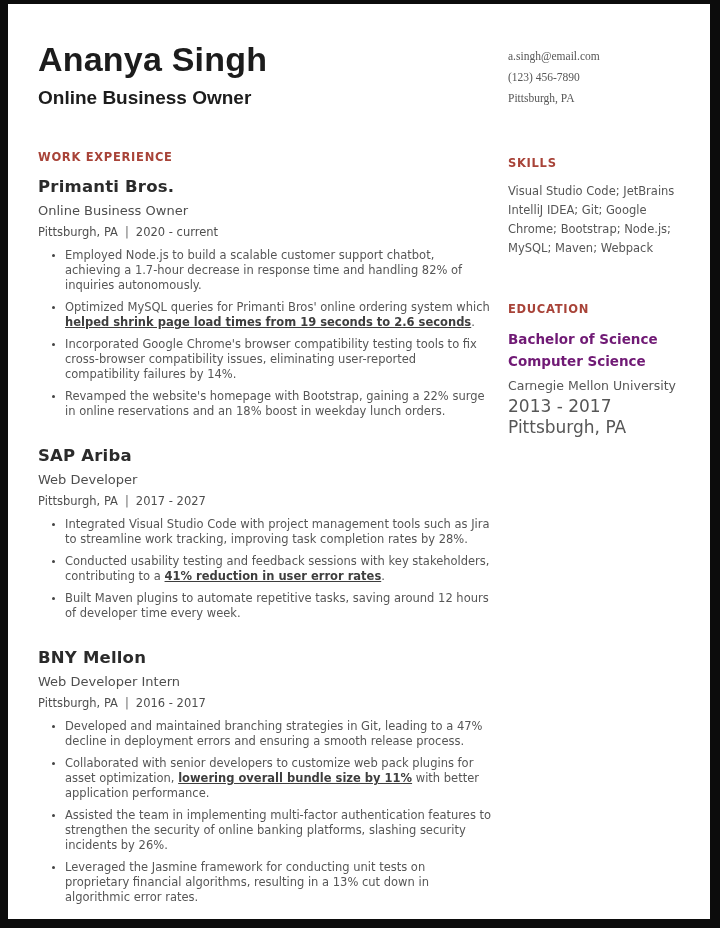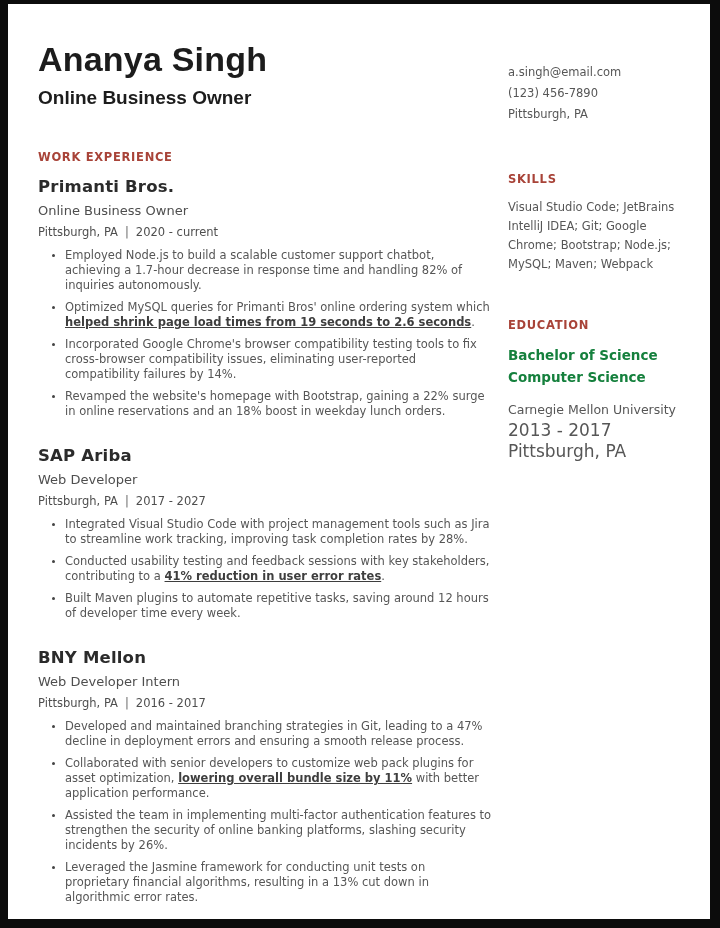--- a/index.html
+++ b/index.html
@@ -39,23 +39,24 @@
     letter-spacing: 0.2px;
     color: #1c1c1c;
   }
   .job-headline {
     margin: 8px 0 0;
     font-family: "Liberation Sans", sans-serif;
     font-size: 19px; font-weight: 700;
     color: #1c1c1c;
   }
   .contact {
-    margin-top: 58px;
+    margin-top: 42px;
     font-size: 11.5px; line-height: 21px;
     color: var(--body);
+    font-family: Liberation Serif, serif;
   }
   .sec {
     font-size: 11.5px; font-weight: 700;
     letter-spacing: 0.7px;
     color: var(--accent);
     margin: 0;
   }
   .sec.work { margin-top: 41px; }
   .sec.skills { margin-top: 47px; }
   .sec.education { margin-top: 44px; }
@@ -94,25 +95,25 @@
     color: #3e3e3e;
   }
   .skills-text {
     margin-top: 12px;
     font-size: 11.5px; line-height: 19px;
     color: var(--body);
   }
   .edu-degree, .edu-major {
     font-size: 13.5px; font-weight: 700;
     line-height: 22px;
-    color: #15803d;
+    color: #701a75;
   }
   .edu-degree { margin-top: 12px; }
   .edu-school {
-    margin-top: 11px;
+    margin-top: 3px;
     font-size: 12.5px; line-height: 21px;
     color: var(--body);
     white-space: nowrap;
   }
   .edu-dates, .edu-location {
     font-size: 17px; line-height: 21px;
     color: var(--body);
   }
 </style>
 </head>

